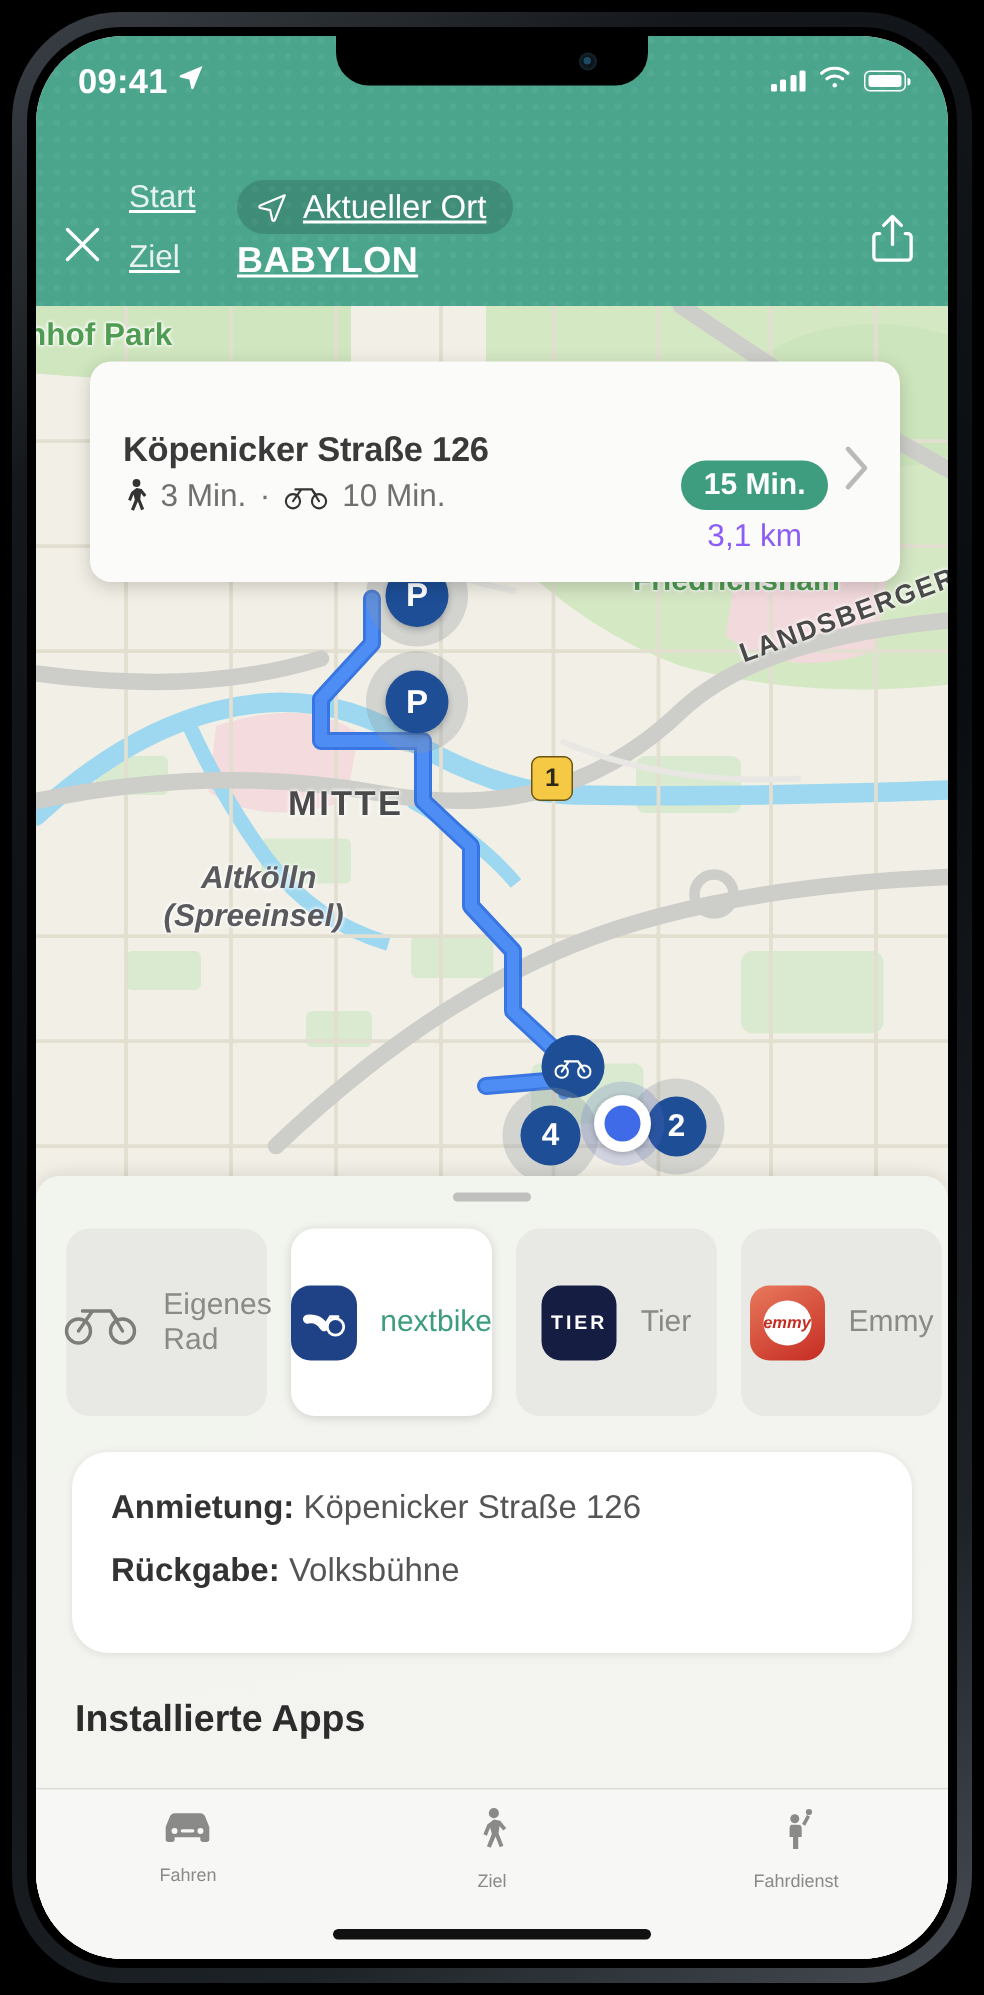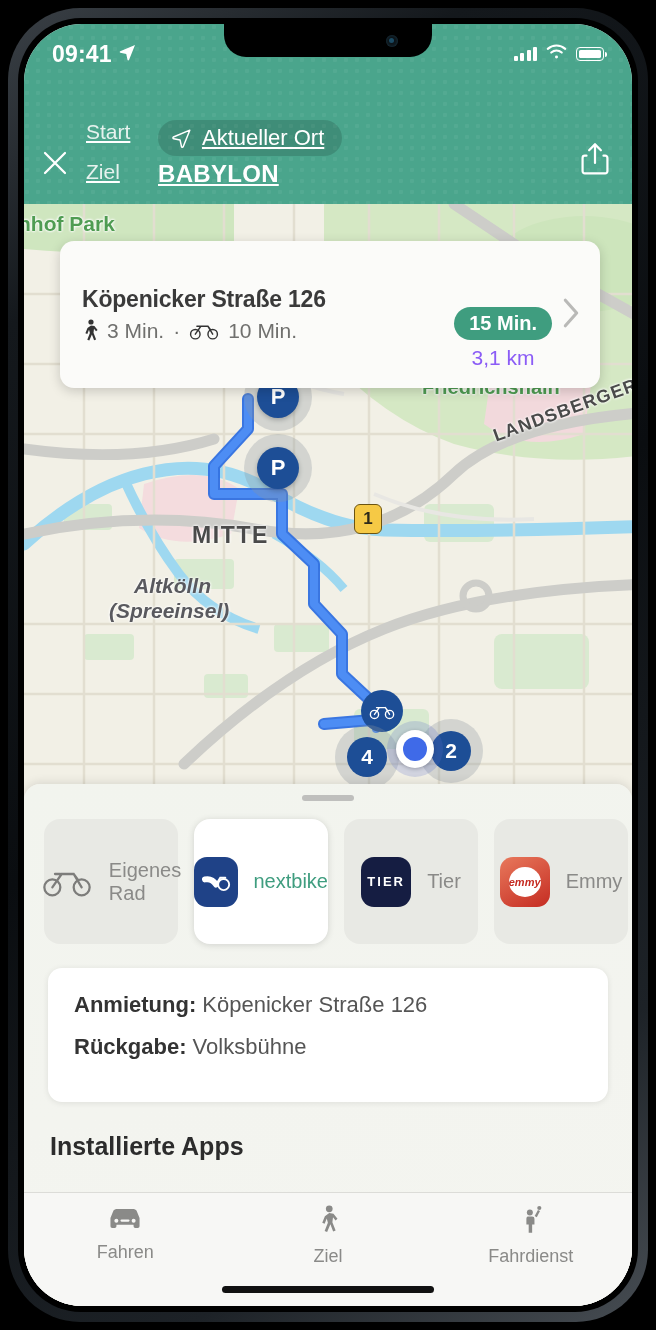--- a/index.html
+++ b/index.html
@@ -238,21 +238,21 @@
   .logo-tier { background:#151d42; color:#fff; font-size:13px; font-weight:bold; letter-spacing:2px; }
   .logo-emmy { background:linear-gradient(150deg,#e8795c,#c52c22); }
   .logo-emmy .disc {
     width:32px;height:30px;border-radius:50%;background:#fff;
     display:flex;align-items:center;justify-content:center;
     font-size:11px;font-style:italic;font-weight:bold;color:#c52c22;
   }
 
   #detail-card {
     margin:14px 24px 0;
-    background:#fff; border-radius:14px;
+    background:#fff; border-radius:24px;
     box-shadow:0 1px 6px rgba(0,0,0,.09);
     padding:24px 26px 26px;
   }
   .detail-line { font-size:22px; color:#555; margin-bottom:16px; }
   .detail-line b { color:#333; }
   #open-app-btn {
     display:inline-block;
     background:#3f9d7f; color:#fff;
     border-radius:26px; padding:14px 26px;
     font-size:23px; font-weight:bold;
@@ -267,21 +267,21 @@
   #tabbar {
     position:absolute; left:0; right:0; bottom:0;
     height:114px;
     background:#f7f7f5;
     border-top:1px solid #dcdcd8;
     display:flex; align-items:flex-start;
     padding-top:12px;
     z-index:50;
   }
   .tab { flex:1; display:flex; flex-direction:column; align-items:center; gap:7px; }
-  .tab-label { font-size:18px; color:#8a8a88;text-align:center; }
+  .tab-label { font-size:12px; color:#8a8a88;text-align:center; }
   .tab.active .tab-label { color:#3f9d7f; }
 
   #home-indicator {
     position:absolute; left:50%; transform:translateX(-50%);
     bottom:13px; width:212px; height:7px; border-radius:4px; background:#111;
     z-index:55;
   }
 </style>
 </head>
 <body>

